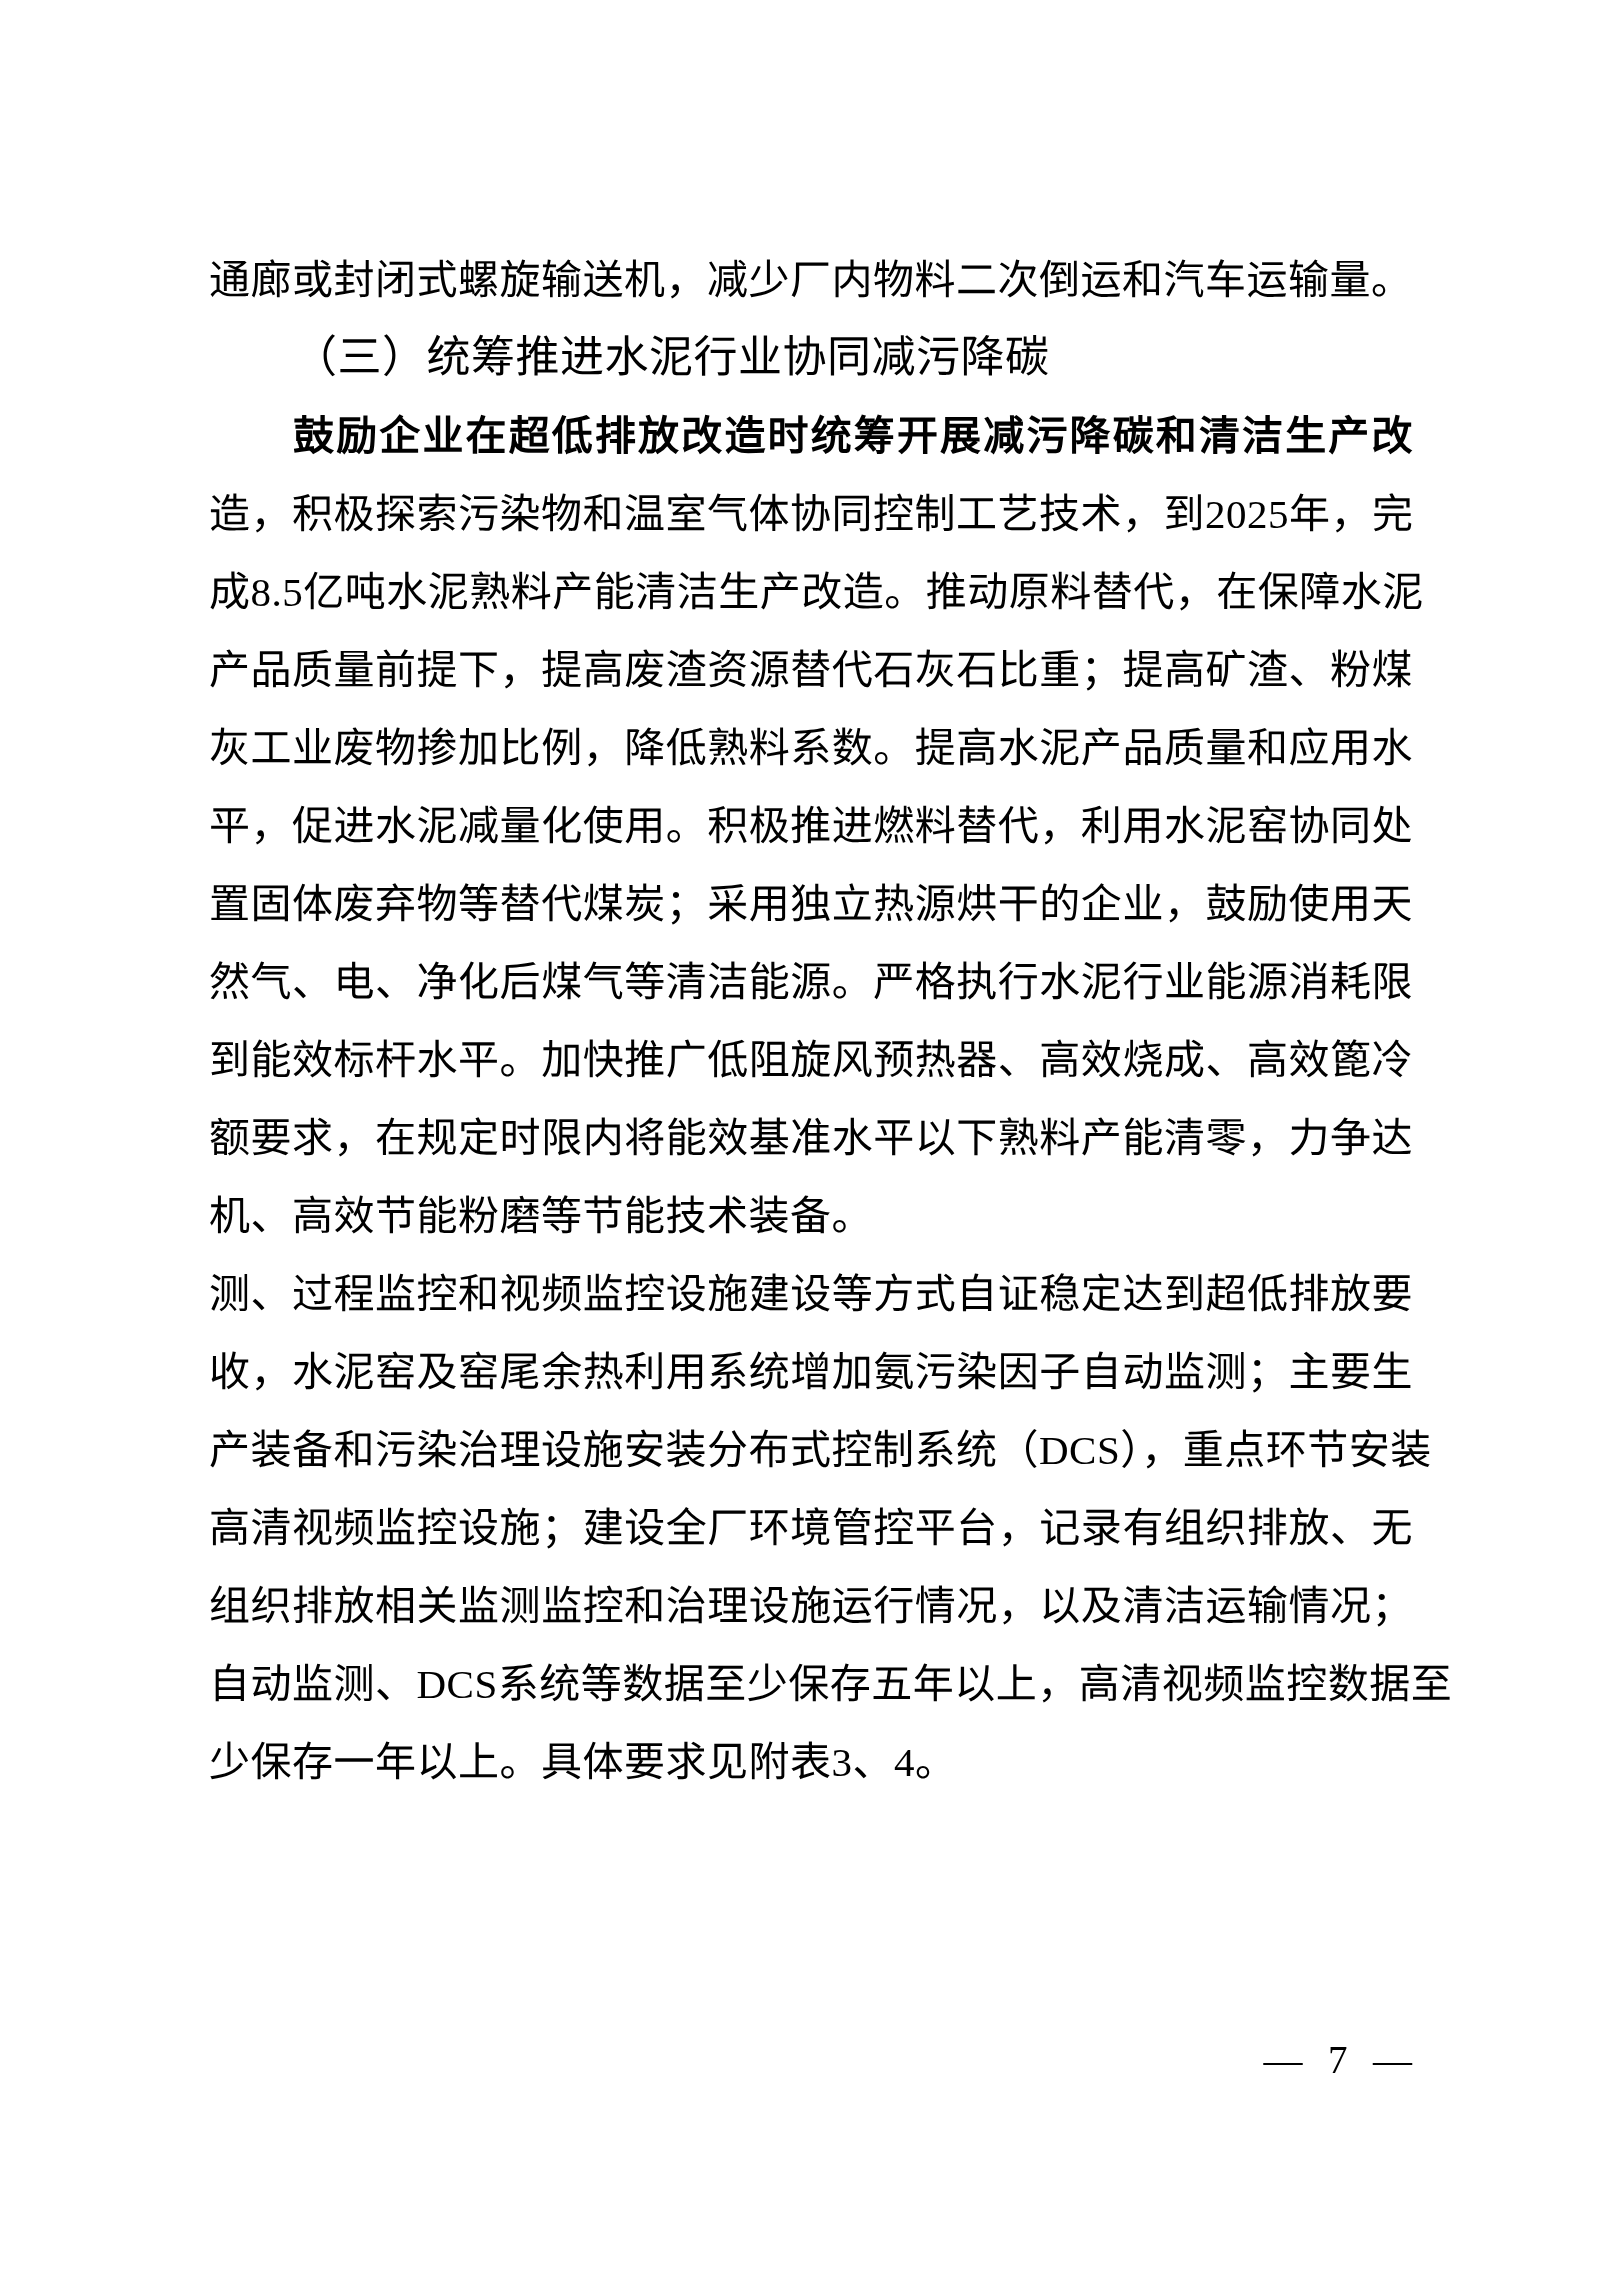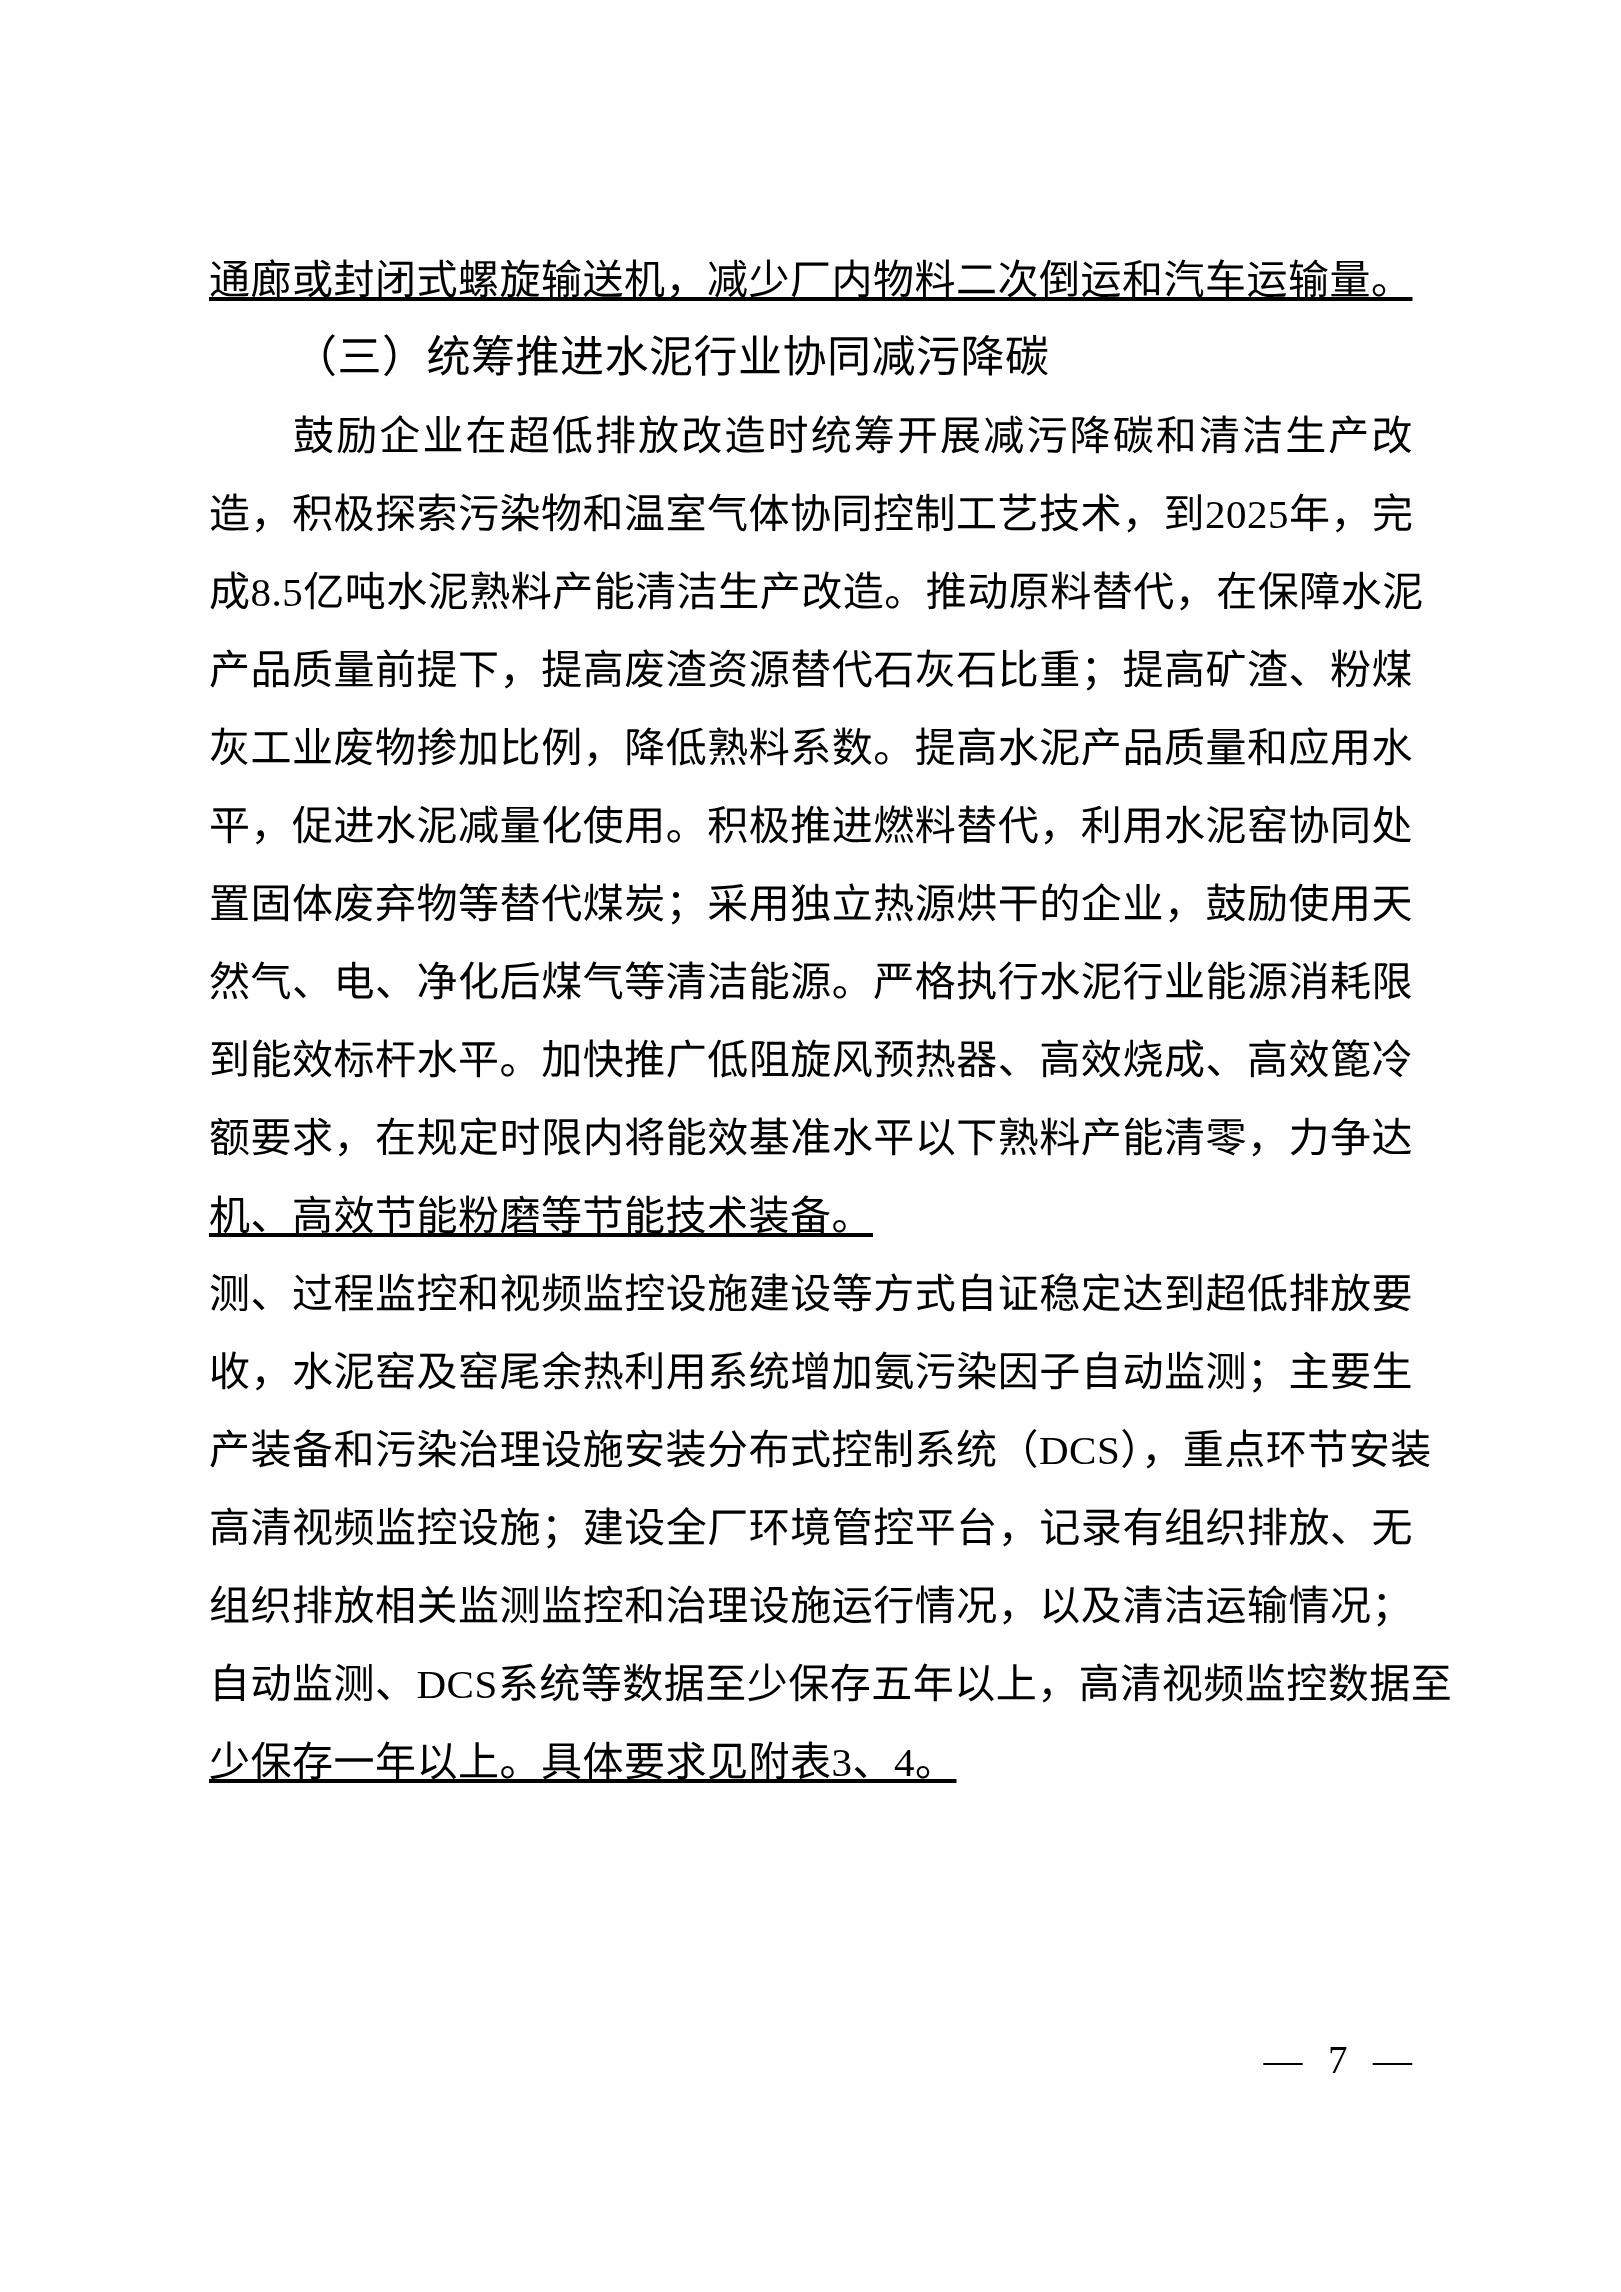--- a/index.html
+++ b/index.html
@@ -28,25 +28,25 @@
     font-family: "Liberation Serif", "DejaVu Serif", serif;
     white-space: nowrap;
     text-align: justify;
     text-align-last: justify;
     -moz-text-align-last: justify;
     text-justify: inter-ideograph;
     letter-spacing: 0.5px;
   }
   .line.para-first {
     text-indent: 84px;
+    font-weight: bold;
   }
   .line.para-end {
     text-align: center;
     text-align-last: left;
-    text-decoration: underline;
     -moz-text-align-last: left;
   }
   .line.heading {
     text-indent: 84px;
     font-weight: 400;
     text-align: left;
     text-align-last: left;
     -moz-text-align-last: left;
     font-size: 44px;
   }

